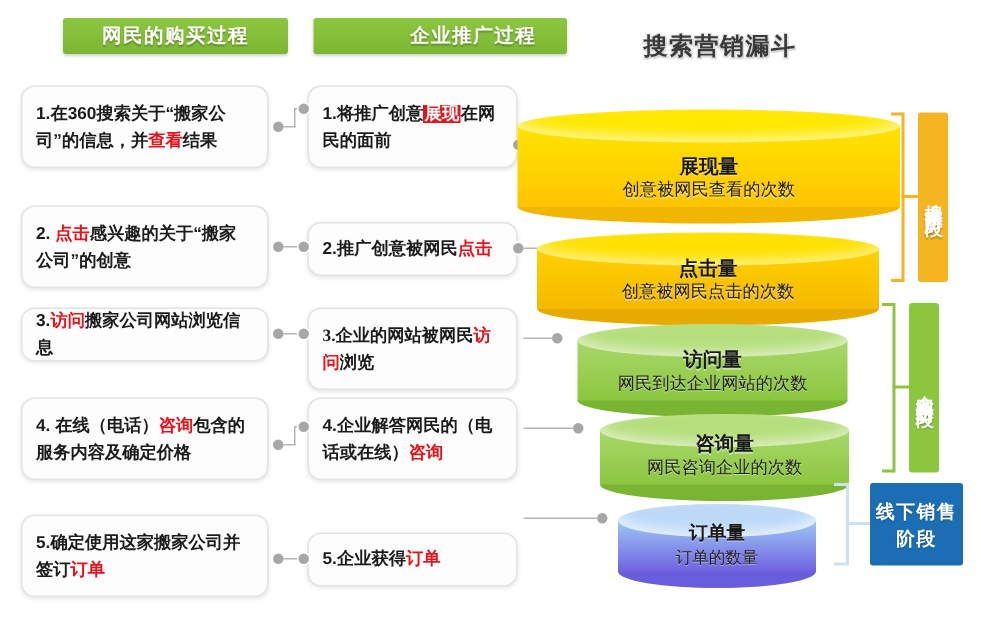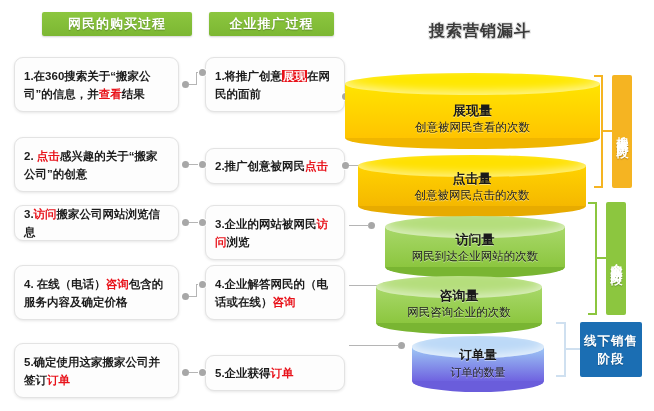--- a/index.html
+++ b/index.html
@@ -21,21 +21,21 @@
     font-weight:bold;
     font-size:13px;
     letter-spacing:1px;
     display:flex;align-items:center;justify-content:center;
     border-radius:2px;
     box-shadow:0 1px 2px rgba(0,0,0,.18);
     text-shadow:0 1px 1px rgba(0,0,0,.25);
     white-space:nowrap;
   }
   #banner-consumer{left:42px;top:12px;width:150px;height:24px;}
-  #banner-enterprise{left:209px;top:12px;width:125px;height:24px;}
+  #banner-enterprise{left:209px;top:12px;width:125px;height:24px;padding-left:44px;}
 
   
   #funnel-title{
     position:absolute;left:395px;top:21px;width:170px;height:24px;
     font-size:16px;font-weight:bold;color:#3a3a3a;
     letter-spacing:1px;
     display:flex;align-items:flex-start;justify-content:center;
     text-shadow:1px 1px 0 #d8d8d8,-1px -1px 0 #efefef,1px -1px 0 #e6e6e6,-1px 1px 0 #e6e6e6;
     white-space:nowrap;
   }
@@ -103,21 +103,21 @@
   #disc-click{left:358px;top:139px;width:228px;height:62px;}
   #disc-click .body{background:linear-gradient(#ffd200,#f5b800);}
   #disc-click .top{background:#ffe100;box-shadow:inset 0 -4px 8px rgba(255,255,255,.5);}
   #disc-click .bot{background:#e7ab00;}
   
   #disc-visit{left:385px;top:200px;width:180px;height:62px;}
   #disc-visit .body{background:linear-gradient(#a8d86a,#8cc63f);}
   #disc-visit .top{background:#b5de7c;box-shadow:inset 0 -4px 8px rgba(255,255,255,.5);}
   #disc-visit .bot{background:#79b532;}
   
-  #disc-consult{left:376px;top:260px;width:166px;height:58px;text-decoration:underline;}
+  #disc-consult{left:400px;top:260px;width:166px;height:58px;text-decoration:underline;}
   #disc-consult .body{background:linear-gradient(#a8d86a,#8cc63f);}
   #disc-consult .top{background:#b5de7c;box-shadow:inset 0 -4px 8px rgba(255,255,255,.5);}
   #disc-consult .bot{background:#79b532;}
   
   #disc-order{left:412px;top:320px;width:132px;height:56px;}
   #disc-order .body{background:linear-gradient(#9ec8f5,#6f63e0);}
   #disc-order .top{background:#bcd9f7;box-shadow:inset 0 -4px 8px rgba(255,255,255,.6);}
   #disc-order .bot{background:#6a5ddb;}
   #disc-order .lab-main{font-size:12.5px;}
   #disc-order .lab-sub{font-size:11px;}
@@ -179,21 +179,21 @@
   <div class="step col-a" style="top:343px;height:55px;">
     <span class="txt">5.确定使用这家搬家公司并签订<span class="hl">订单</span></span>
   </div>
 
   <div class="step col-b" style="top:57px;height:55px;">
     <span class="txt">1.将推广创意<span class="hlbg">展现</span>在网民的面前</span>
   </div>
   <div class="step col-b" style="top:148px;height:36px;">
     <span class="txt">2.推广创意被网民<span class="hl">点击</span></span>
   </div>
-  <div class="step col-b" style="top:205px;height:55px;">
+  <div class="step col-b" style="top:205px;height:55px;font-family:Liberation Serif, serif;">
     <span class="txt">3.企业的网站被网民<span class="hl">访问</span>浏览</span>
   </div>
   <div class="step col-b" style="top:265px;height:55px;">
     <span class="txt">4.企业解答网民的（电话或在线）<span class="hl">咨询</span></span>
   </div>
   <div class="step col-b" style="top:355px;height:36px;">
     <span class="txt">5.企业获得<span class="hl">订单</span></span>
   </div>
 
   <div class="dot" style="left:182px;top:81px;"></div>

